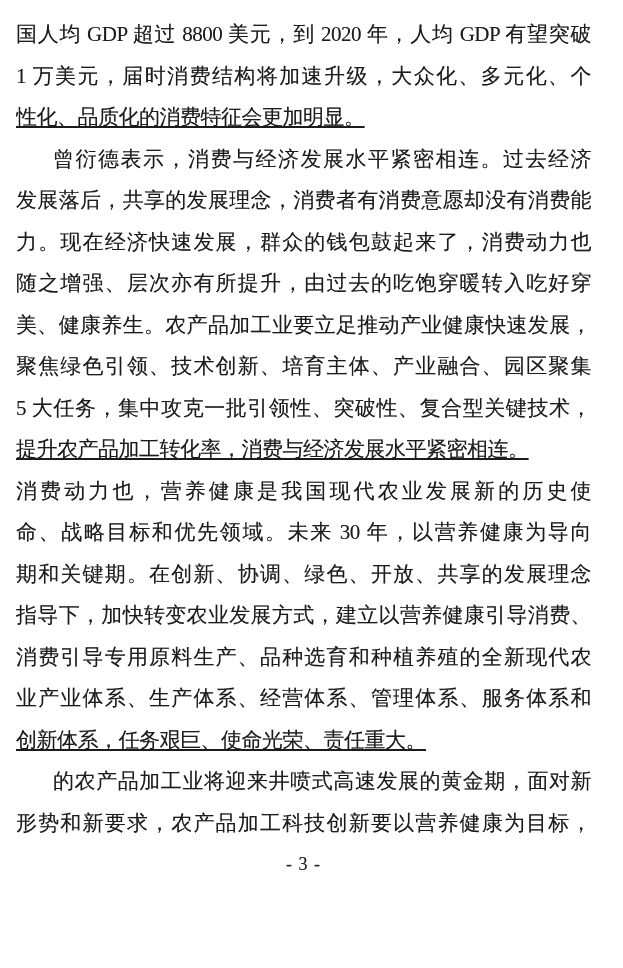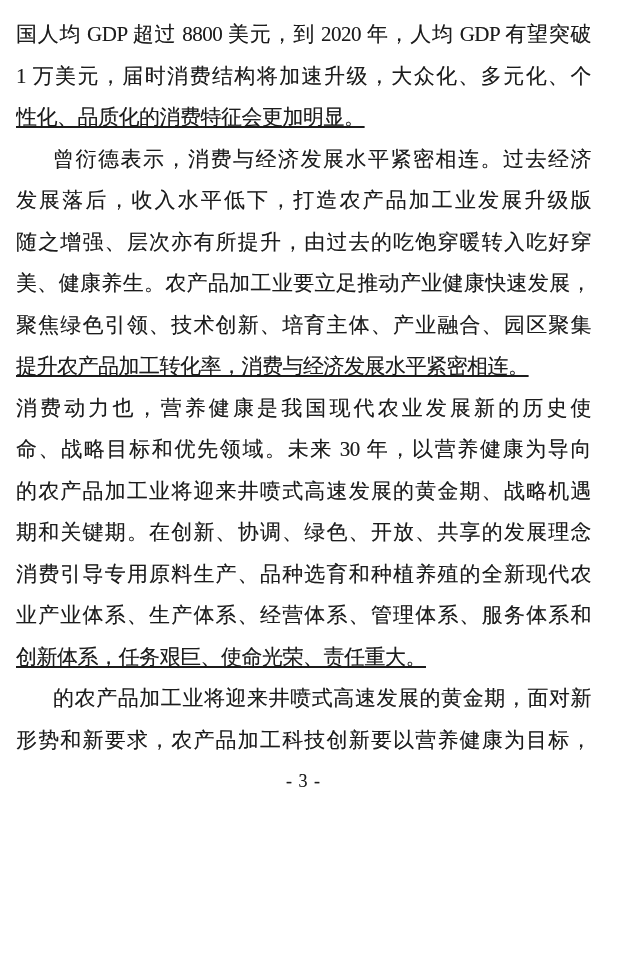--- a/index.html
+++ b/index.html
@@ -55,29 +55,31 @@
 </style>
 </head>
 <body>
 
 <div class="page">
   <div id="lines-container">
       <div class="text-line">国人均 GDP 超过 8800 美元，到 2020 年，人均 GDP 有望突破</div>
       <div class="text-line">1 万美元，届时消费结构将加速升级，大众化、多元化、个</div>
       <div class="text-line no-stretch">性化、品质化的消费特征会更加明显。</div>
       <div class="text-line indent">曾衍德表示，消费与经济发展水平紧密相连。过去经济</div>
-      <div class="text-line">发展落后，收入水平低下，打造农产品加工业发展升级版</div>
+      <div class="text-line">发展落后，共享的发展理念，消费者有消费意愿却没有消费能</div>
+      <div class="text-line">力。现在经济快速发展，群众的钱包鼓起来了，消费动力也</div>
       <div class="text-line">随之增强、层次亦有所提升，由过去的吃饱穿暖转入吃好穿</div>
       <div class="text-line">美、健康养生。农产品加工业要立足推动产业健康快速发展，</div>
       <div class="text-line">聚焦绿色引领、技术创新、培育主体、产业融合、园区聚集</div>
+      <div class="text-line">5 大任务，集中攻克一批引领性、突破性、复合型关键技术，</div>
       <div class="text-line no-stretch">提升农产品加工转化率，消费与经济发展水平紧密相连。</div>
       <div class="text-line">消费动力也，营养健康是我国现代农业发展新的历史使</div>
       <div class="text-line">命、战略目标和优先领域。未来 30 年，以营养健康为导向</div>
-      <div class="text-line">的农产品加工业将迎来井喷式高速发展的黄金期、战略机遇</div>
       <div class="text-line">期和关键期。在创新、协调、绿色、开放、共享的发展理念</div>
+      <div class="text-line">指导下，加快转变农业发展方式，建立以营养健康引导消费、</div>
       <div class="text-line">消费引导专用原料生产、品种选育和种植养殖的全新现代农</div>
       <div class="text-line">业产业体系、生产体系、经营体系、管理体系、服务体系和</div>
       <div class="text-line no-stretch">创新体系，任务艰巨、使命光荣、责任重大。</div>
       <div class="text-line indent">的农产品加工业将迎来井喷式高速发展的黄金期，面对新</div>
       <div class="text-line">形势和新要求，农产品加工科技创新要以营养健康为目标，</div>
     </div>
   <div class="page-number">- 3 -</div>
 </div>
 
 </body></html>

